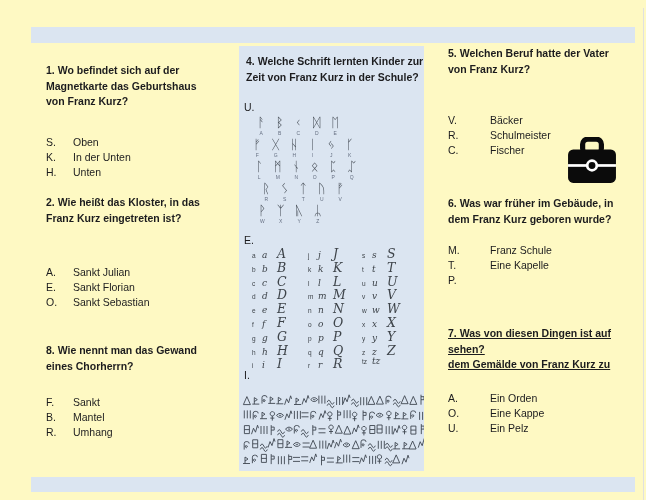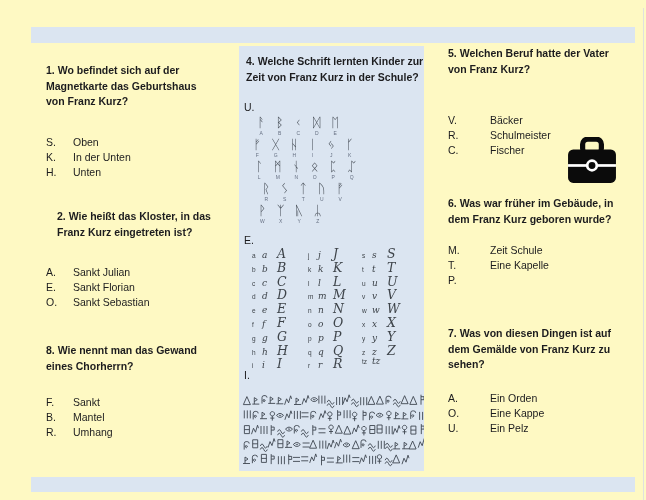--- a/index.html
+++ b/index.html
@@ -63,21 +63,21 @@
     <div class="opt-row">
         <span class="letter">K.</span>
         <span>In der Unten</span>
       </div>
     <div class="opt-row">
         <span class="letter">H.</span>
         <span>Unten</span>
       </div>
   </div>
 
-  <div class="qtitle" style="left:46px;top:209px;margin-left:11px;">
+  <div class="qtitle" style="left:46px;top:195px;">
     <div>2. Wie heißt das Kloster, in das</div>
     <div>Franz Kurz eingetreten ist?</div>
   </div>
   <div class="opts lcol" style="left:46px;top:265px;">
     <div class="opt-row">
         <span class="letter">A.</span>
         <span>Sankt Julian</span>
       </div>
     <div class="opt-row">
         <span class="letter">E.</span>
@@ -514,35 +514,35 @@
     <circle cx="24" cy="27.3" r="4.6" fill="#0b0b0b" stroke="#ffffff" stroke-width="2.6"></circle>
   </svg>
 
   <div class="qtitle" style="left:448px;top:196px;">
     <div>6. Was war früher im Gebäude, in</div>
     <div>dem Franz Kurz geboren wurde?</div>
   </div>
   <div class="opts rcol" style="left:448px;top:243px;">
     <div class="opt-row">
         <span class="letter">M.</span>
-        <span>Zeit Schule</span>
+        <span>Franz Schule</span>
       </div>
     <div class="opt-row">
         <span class="letter">T.</span>
         <span>Eine Kapelle</span>
       </div>
     <div class="opt-row">
         <span class="letter">P.</span>
       </div>
   </div>
 
-  <div class="qtitle" style="left:448px;top:326px;">
+  <div class="qtitle" style="left:448px;top:326px;text-decoration:underline;">
     <div>7. Was von diesen Dingen ist auf</div>
+    <div>sehen?</div>
     <div>dem Gemälde von Franz Kurz zu</div>
-    <div>sehen?</div>
   </div>
   <div class="opts rcol" style="left:448px;top:391px;">
     <div class="opt-row">
         <span class="letter">A.</span>
         <span>Ein Orden</span>
       </div>
     <div class="opt-row">
         <span class="letter">O.</span>
         <span>Eine Kappe</span>
       </div>

